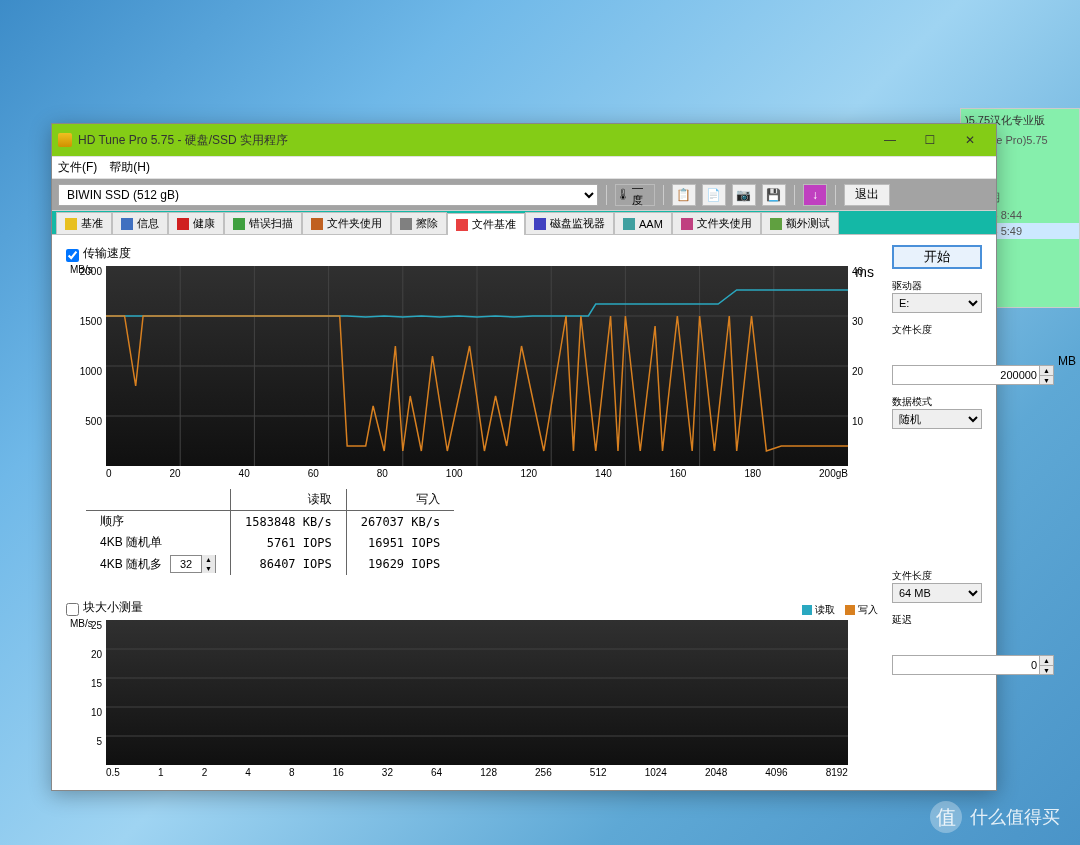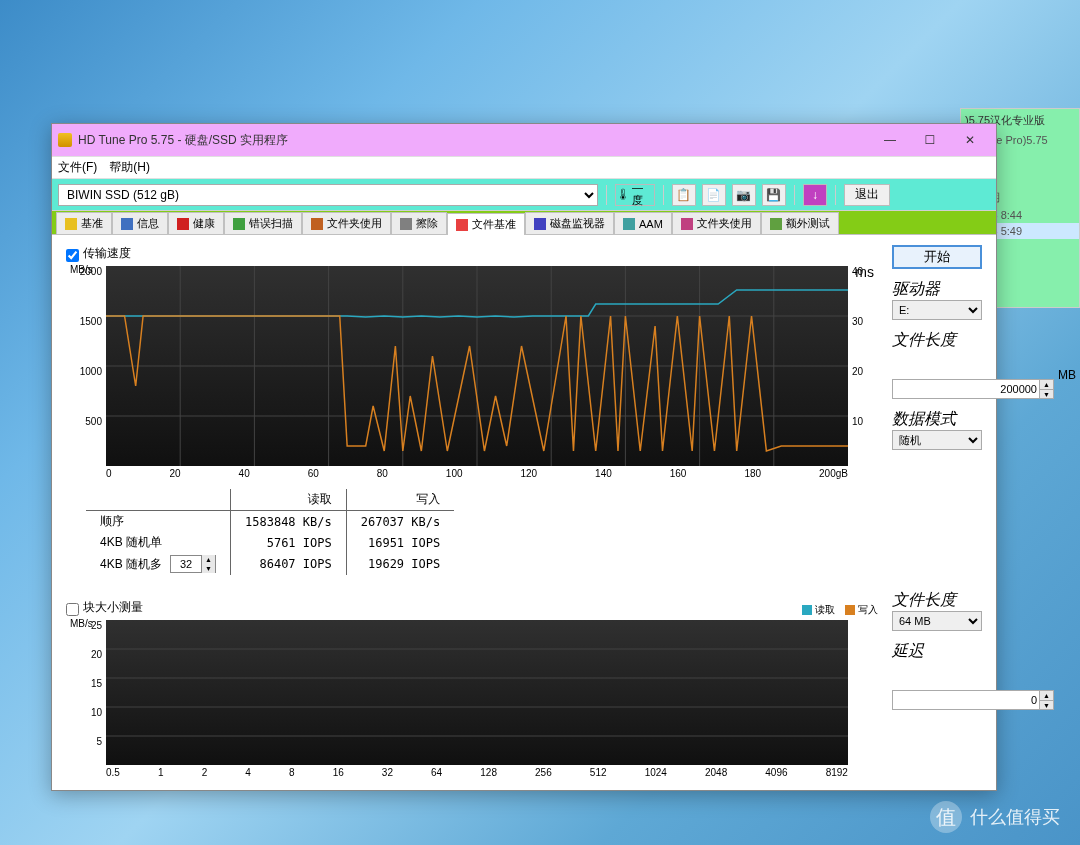--- a/index.html
+++ b/index.html
@@ -6,34 +6,34 @@
 body { font-family: "Microsoft YaHei", Tahoma, sans-serif; font-size: 12px; background: linear-gradient(135deg, #4da6e8 0%, #7fc4f0 30%, #a8d8f5 60%, #5aa8d8 100%); width: 1080px; height: 845px; position: relative; overflow: hidden; }
 .desktop-bg { position: absolute; inset: 0; background: linear-gradient(135deg, #3d8cc8 0%, #6fb8e8 25%, #9fd4f2 50%, #5ea8d5 75%, #4a94c8 100%); }
 .bg-window { position: absolute; top: 108px; right: 0; width: 120px; height: 200px; background: #86efac; border: 1px solid #ccc; font-size: 11px; }
 .bg-window-title { padding: 4px; color: #333; }
 .bg-window-row { padding: 2px 6px; color: #555; }
 .bg-window-sel { background: #cce8ff; }
 .watermark { position: absolute; right: 20px; bottom: 12px; color: rgba(255,255,255,0.85); font-size: 18px; display: flex; align-items: center; gap: 8px; }
 .watermark .wm-icon { width: 32px; height: 32px; border-radius: 50%; background: rgba(255,255,255,0.3); display: inline-flex; align-items: center; justify-content: center; font-size: 20px; }
 
 .window { position: absolute; top: 123px; left: 51px; width: 946px; height: 668px; background: #fff; border: 1px solid #888; box-shadow: 0 4px 20px rgba(0,0,0,0.3); }
-.titlebar { height: 26px; background: #f0abfc; display: flex; align-items: center; padding: 16px 6px; border-bottom: 1px solid #e0e0e0; }
+.titlebar { height: 26px; background: #84cc16; display: flex; align-items: center; padding: 16px 6px; border-bottom: 1px solid #e0e0e0; }
 .titlebar .app-icon { width: 14px; height: 14px; background: linear-gradient(#f0c020, #d09000); border-radius: 2px; margin-right: 6px; }
 .titlebar .title-text { flex: 1; color: #333; }
 .titlebar .win-btn { width: 40px; height: 22px; display: inline-flex; align-items: center; justify-content: center; color: #333; cursor: pointer; }
 .menubar { height: 22px; display: flex; align-items: center; padding: 0 6px; gap: 12px; border-bottom: 1px solid #e0e0e0; }
 .menubar span { cursor: pointer; }
-.toolbar { height: 32px; display: flex; align-items: center; padding: 0 6px; gap: 6px; border-bottom: 1px solid #d0d0d0; background: #5eead4; }
+.toolbar { height: 32px; display: flex; align-items: center; padding: 0 6px; gap: 6px; border-bottom: 1px solid #d0d0d0; background: #a3a3a3; }
 .drive-select { width: 540px; height: 22px; border: 1px solid #aaa; background: #fff; padding: 0 4px; font-size: 12px; }
 .toolbar-sep { width: 1px; height: 20px; background: #ccc; margin: 0 2px; }
 .tb-btn { width: 24px; height: 22px; border: 1px solid #bbb; background: #f0f0f0; display: inline-flex; align-items: center; justify-content: center; cursor: pointer; }
 .tb-btn.wide { width: auto; padding: 0 10px; }
 .temp-icon { width: 40px; height: 22px; border: 1px solid #bbb; display: inline-flex; align-items: center; justify-content: center; font-size: 11px; gap: 2px; }
 
-.tabs { height: 24px; display: flex; align-items: flex-end; padding: 0 4px; background: #84cc16; border-bottom: 1px solid #c0c0c0; gap: 0; }
+.tabs { height: 24px; display: flex; align-items: flex-end; padding: 0 4px; background: #14b8a6; border-bottom: 1px solid #c0c0c0; gap: 0; }
 .tab { height: 22px; padding: 0 8px; display: inline-flex; align-items: center; gap: 4px; border: 1px solid #c0c0c0; border-bottom: none; background: #ececec; cursor: pointer; font-size: 11px; }
 .tab.active { background: #fff; position: relative; top: 1px; }
 .tab-icon { width: 12px; height: 12px; display: inline-block; }
 
 .content { padding: 10px 14px; display: flex; gap: 14px; }
 .main-col { flex: 1; }
 .side-col { width: 90px; display: flex; flex-direction: column; gap: 10px; }
 
 .chk-row { display: flex; align-items: flex-end; gap: 4px; margin-bottom: 4px; }
 .chk-row input { width: 13px; height: 13px; }
@@ -53,21 +53,21 @@
 .qd-spin input { width: 30px; border: none; text-align: center; font-size: 11px; }
 .qd-spin .spin-btns { display: flex; flex-direction: column; }
 .qd-spin .spin-btns span { width: 14px; height: 9px; background: #e8e8e8; font-size: 7px; text-align: center; line-height: 9px; border-left: 1px solid #888; cursor: pointer; }
 
 .chart-lower-area { margin-top: 24px; }
 .legend-row { display: flex; justify-content: flex-end; gap: 10px; font-size: 10px; margin-right: 0; }
 .legend-item { display: flex; align-items: center; gap: 3px; }
 .legend-sw { width: 10px; height: 10px; }
 .chart-lower { position: relative; height: 145px; display: flex; }
 
-.side-label { font-size: 16px; font-style: italic; }
+.side-label { font-size: 10px; }
 .side-select, .side-input { width: 100%; height: 20px; border: 1px solid #aaa; font-size: 11px; padding: 0 2px; background: #efefef; }
 .start-btn { width: 100%; height: 24px; border: 2px solid #4a90d9; background: #e8f2fc; cursor: pointer; }
 .spin-wrap { display: flex; margin-top: 28px; }
 .spin-wrap input { flex: 1; border: 1px solid #aaa; height: 20px; font-size: 11px; padding: 0 2px; text-align: right; }
 .spin-wrap .sbtn-col { display: flex; flex-direction: column; }
 .spin-wrap .sbtn-col span { width: 14px; height: 10px; background: #e8e8e8; border: 1px solid #aaa; border-left: none; font-size: 7px; text-align: center; line-height: 9px; cursor: pointer; }
 .spin-wrap .sbtn-col span:first-child { border-bottom: none; }
 </style>
 </head>
 <body>

